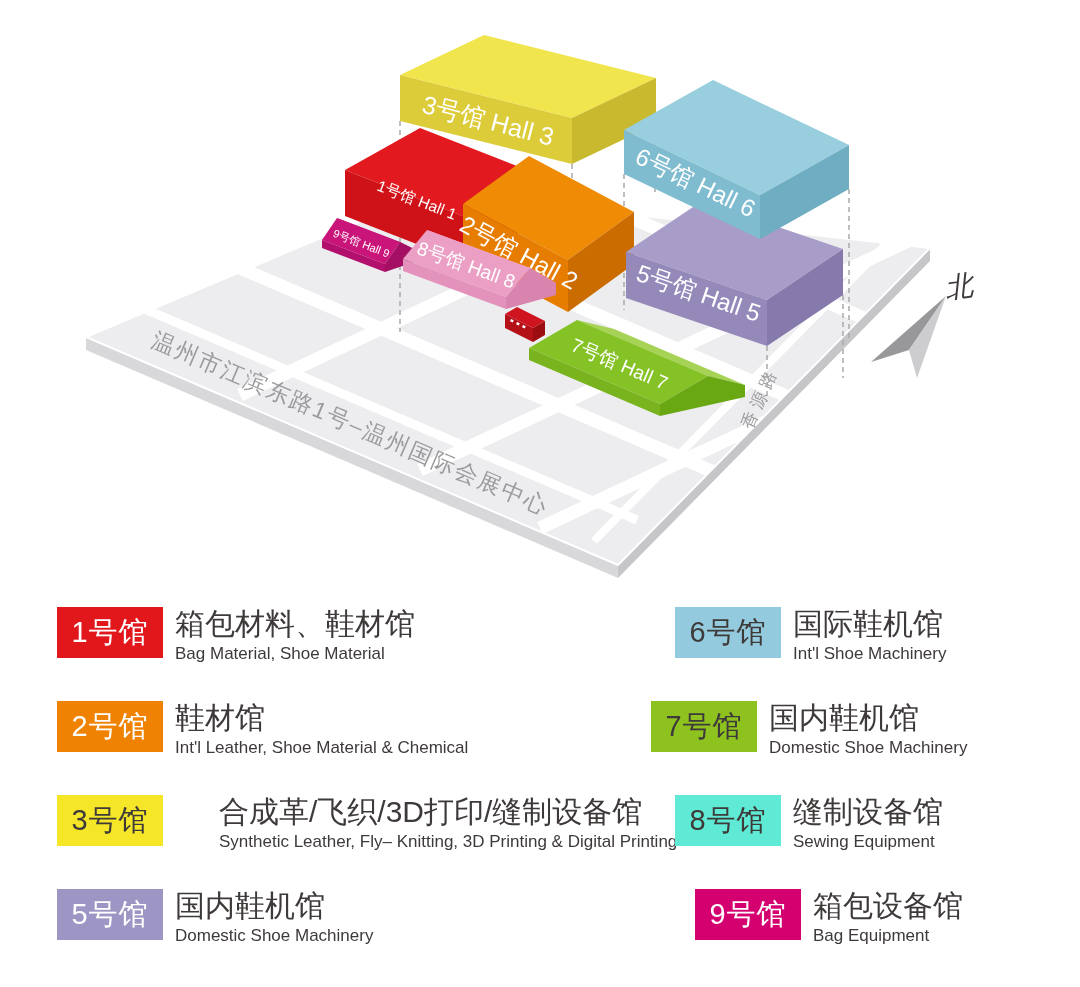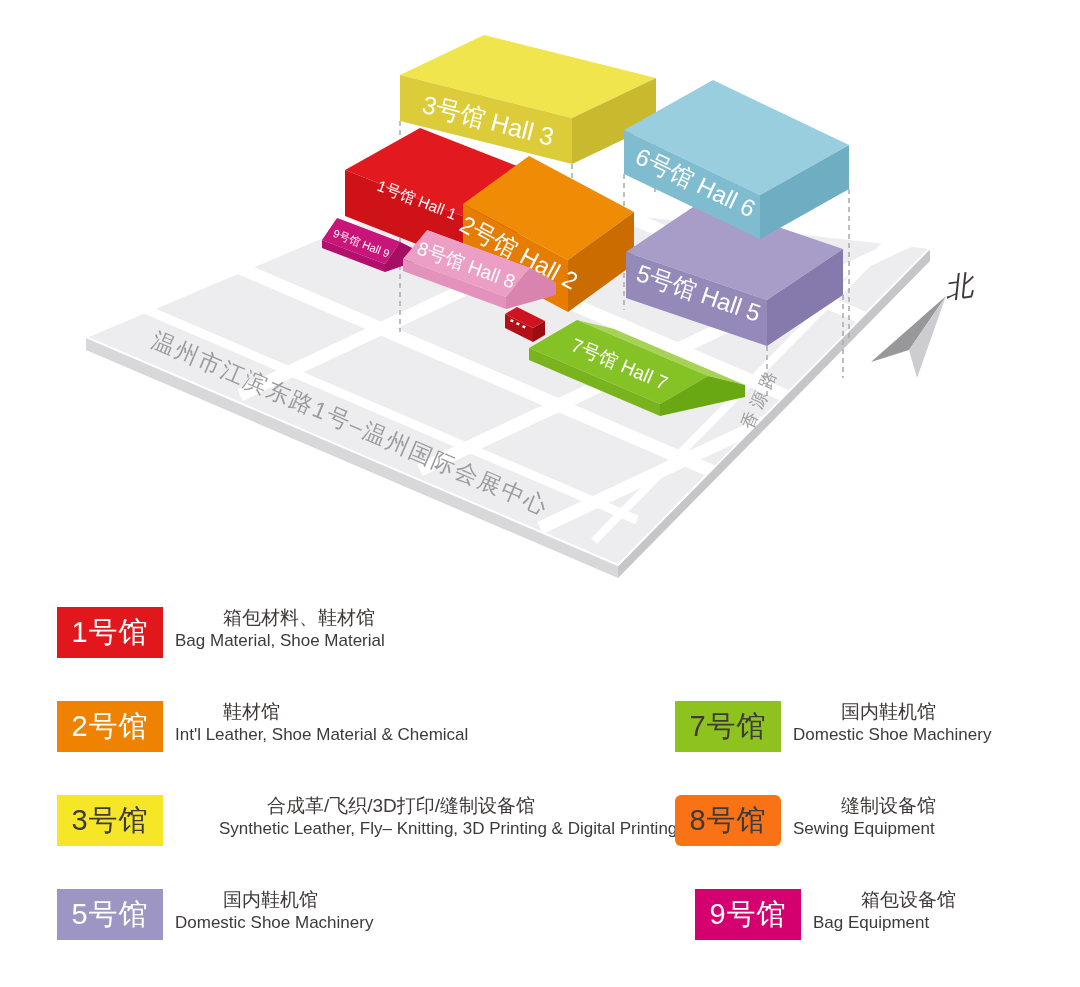--- a/index.html
+++ b/index.html
@@ -4,21 +4,21 @@
 <style>
   html,body{margin:0;padding:0;background:#ffffff;}
   body{font-family:"Liberation Sans","DejaVu Sans",sans-serif;}
   .page{position:relative;width:1080px;height:987px;background:#fff;overflow:hidden;}
   .map-wrap{position:absolute;left:0;top:0;width:1080px;height:585px;}
   .legend{position:absolute;left:0;top:585px;width:1028px;height:402px;}
   .lrow{position:absolute;display:flex;align-items:flex-start;}
   .badge{width:106px;height:51px;display:flex;align-items:center;justify-content:center;
          font-size:29px;letter-spacing:1px;flex:0 0 auto;}
   .ltext{margin-left:12px;padding-top:0px;}
-  .ltitle{font-size:19px;line-height:1.12;color:#3e3a39;white-space:nowrap;margin-left:48px;}
+  .ltitle{font-size:30px;line-height:1.12;color:#3e3a39;white-space:nowrap;}
   .lsub{font-size:17px;line-height:1.2;color:#3e3a39;margin-top:3px;white-space:nowrap;}
   svg text{font-family:"Liberation Sans","DejaVu Sans",sans-serif;}
   .hall-label{fill:#ffffff;}
   .road-label{fill:#9b9b9d;}
 </style>
 </head>
 <body>
 
 <div class="page">
 
@@ -164,31 +164,38 @@
     </div>
 
     <div class="lrow" style="left:57px;top:304px;">
       <div class="badge" style="background-color: rgb(157, 149, 195); color: rgb(255, 255, 255);">5号馆</div>
       <div class="ltext">
         <div class="ltitle">国内鞋机馆</div>
         <div class="lsub">Domestic Shoe Machinery</div>
       </div>
     </div>
 
-
-    <div class="lrow" style="left:675px;top:116px;">
+    <div class="lrow" style="left:675px;top:22px;">
+      <div class="badge" style="background-color: rgb(147, 202, 222); color: rgb(62, 58, 57);">6号馆</div>
+      <div class="ltext">
+        <div class="ltitle">国际鞋机馆</div>
+        <div class="lsub">Int'l Shoe Machinery</div>
+      </div>
+    </div>
+
+    <div class="lrow" style="left:651px;top:116px;">
       <div class="badge" style="background-color: rgb(142, 195, 31); color: rgb(62, 58, 57);">7号馆</div>
       <div class="ltext">
         <div class="ltitle">国内鞋机馆</div>
         <div class="lsub">Domestic Shoe Machinery</div>
       </div>
     </div>
 
     <div class="lrow" style="left:675px;top:210px;">
-      <div class="badge" style="background-color: #f97316; color: rgb(62, 58, 57); border-radius: 6px;">8号馆</div>
+      <div class="badge" style="background-color: #5eead4; color: rgb(62, 58, 57);">8号馆</div>
       <div class="ltext">
         <div class="ltitle">缝制设备馆</div>
         <div class="lsub">Sewing Equipment</div>
       </div>
     </div>
 
     <div class="lrow" style="left:675px;top:304px;">
       <div class="badge" style="background-color: rgb(212, 0, 111); color: rgb(255, 255, 255); margin-left: 20px;">9号馆</div>
       <div class="ltext">
         <div class="ltitle">箱包设备馆</div>

